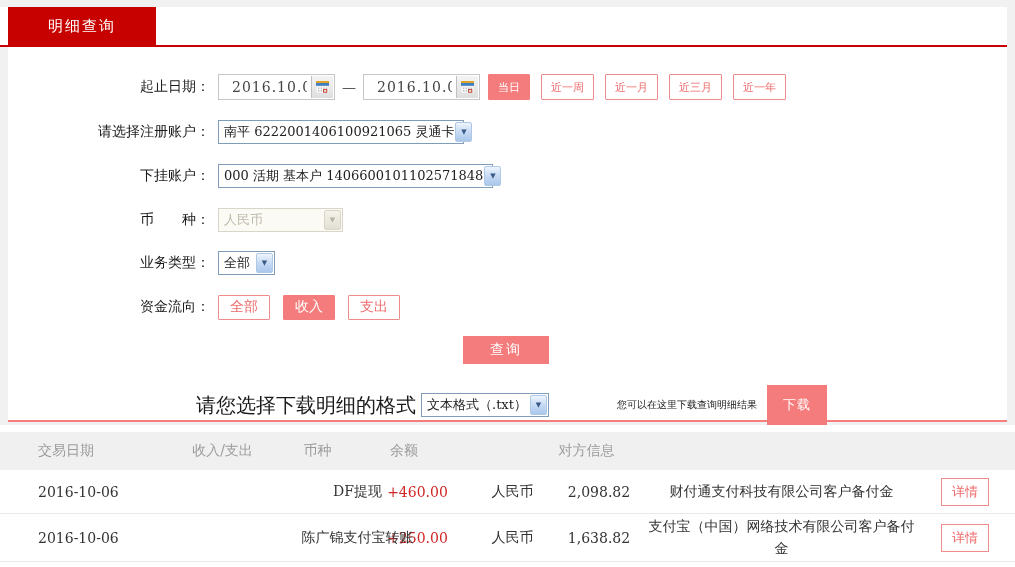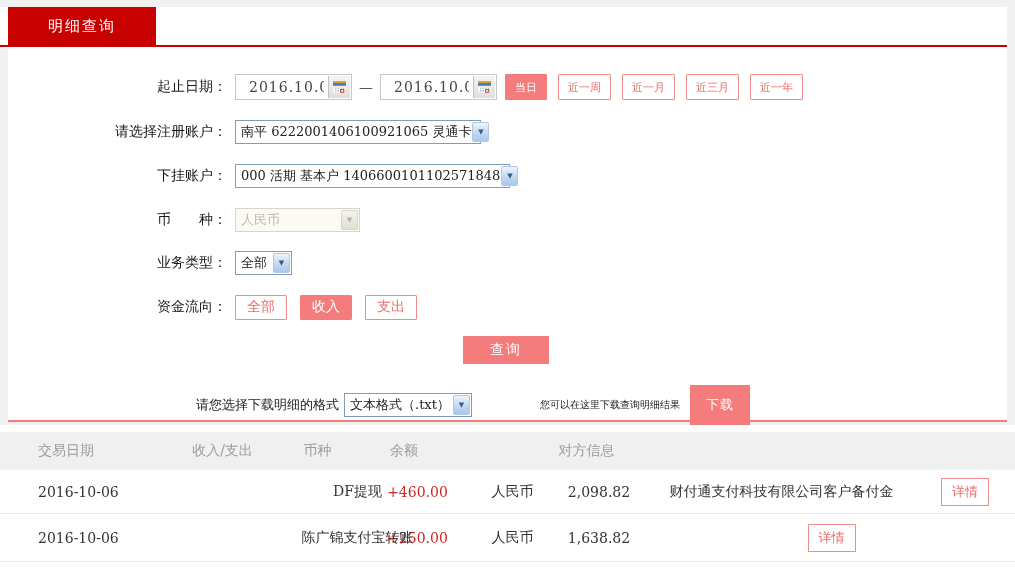--- a/index.html
+++ b/index.html
@@ -18,21 +18,21 @@
     background:#c70000; color:#fff; font-size:15px;
     display:flex; align-items:center; justify-content:center;
     letter-spacing:2px; cursor:pointer;
   }
   .red-line { position:absolute; left:0; top:45px; width:1007px; height:2px; background:#c70000; }
 
   .panel {
     position:absolute; left:8px; top:47px; width:999px; height:375px;
     background:#fff; border-bottom:2px solid #f47d7d;
   }
-  .frow { position:absolute; left:0; display:flex; align-items:center; height:28px;padding-left:17px; }
+  .frow { position:absolute; left:0; display:flex; align-items:center; height:28px; }
   .flabel {
     width:202px; text-align:right; color:#1a1a1a; font-size:14px;
     flex:0 0 202px; margin-right:8px; white-space:nowrap;
   }
   
   .date-box {
     position:relative; width:117px; height:26px; background:#fff;
     border:1px solid #c6c6c6; display:flex; align-items:center;
   }
   .date-box input {
@@ -79,21 +79,21 @@
   }
   .fbtn.active { background:#f47c7c; color:#fff; border-color:#f47c7c; }
   .query-btn {
     position:absolute; left:455px; top:289px; width:86px; height:28px;
     background:#f47c7c; color:#fff; border:none; font-size:14px;
     font-family:inherit; letter-spacing:2px; cursor:pointer;
   }
   
   .dl-row { position:absolute; left:0; top:345px; width:100%; height:26px;
     display:flex; align-items:center; padding-left:188px; }
-  .dl-label { color:#1a1a1a; font-size:13px; }
+  .dl-label { color:#1a1a1a; font-size:20px; }
   .dl-select { width:128px; height:24px; margin-left:5px; }
   .dl-hint { margin-left:68px; color:#1a1a1a; font-size:10px; }
   .dl-btn {
     margin-left:10px; width:60px; height:40px; background:#f47c7c; color:#fff;
     border:none; font-size:13px; font-family:inherit; letter-spacing:1px; cursor:pointer;
   }
   
   .table-section { position:absolute; left:0; top:425px; width:1015px; height:142px;
     background:#fff; padding-top:7px; }
   .t-head { display:flex; height:38px; background:#f0f0f0; align-items:center;
@@ -258,17 +258,18 @@
       <span class="detail-btn">详情</span>
     </div>
   </div>
 
   <div class="t-row r2">
     <div class="c1">2016-10-06</div>
     <div class="c2">陈广锦支付宝转账</div>
     <div class="c3 amount">+250.00</div>
     <div class="c4">人民币</div>
     <div class="c5">1,638.82</div>
+    <div class="c6">支付宝（中国）网络技术有限公司客户备付金</div>
     <div class="c7">
       <span class="detail-btn">详情</span>
     </div>
   </div>
 </div>
 
 </body></html>

